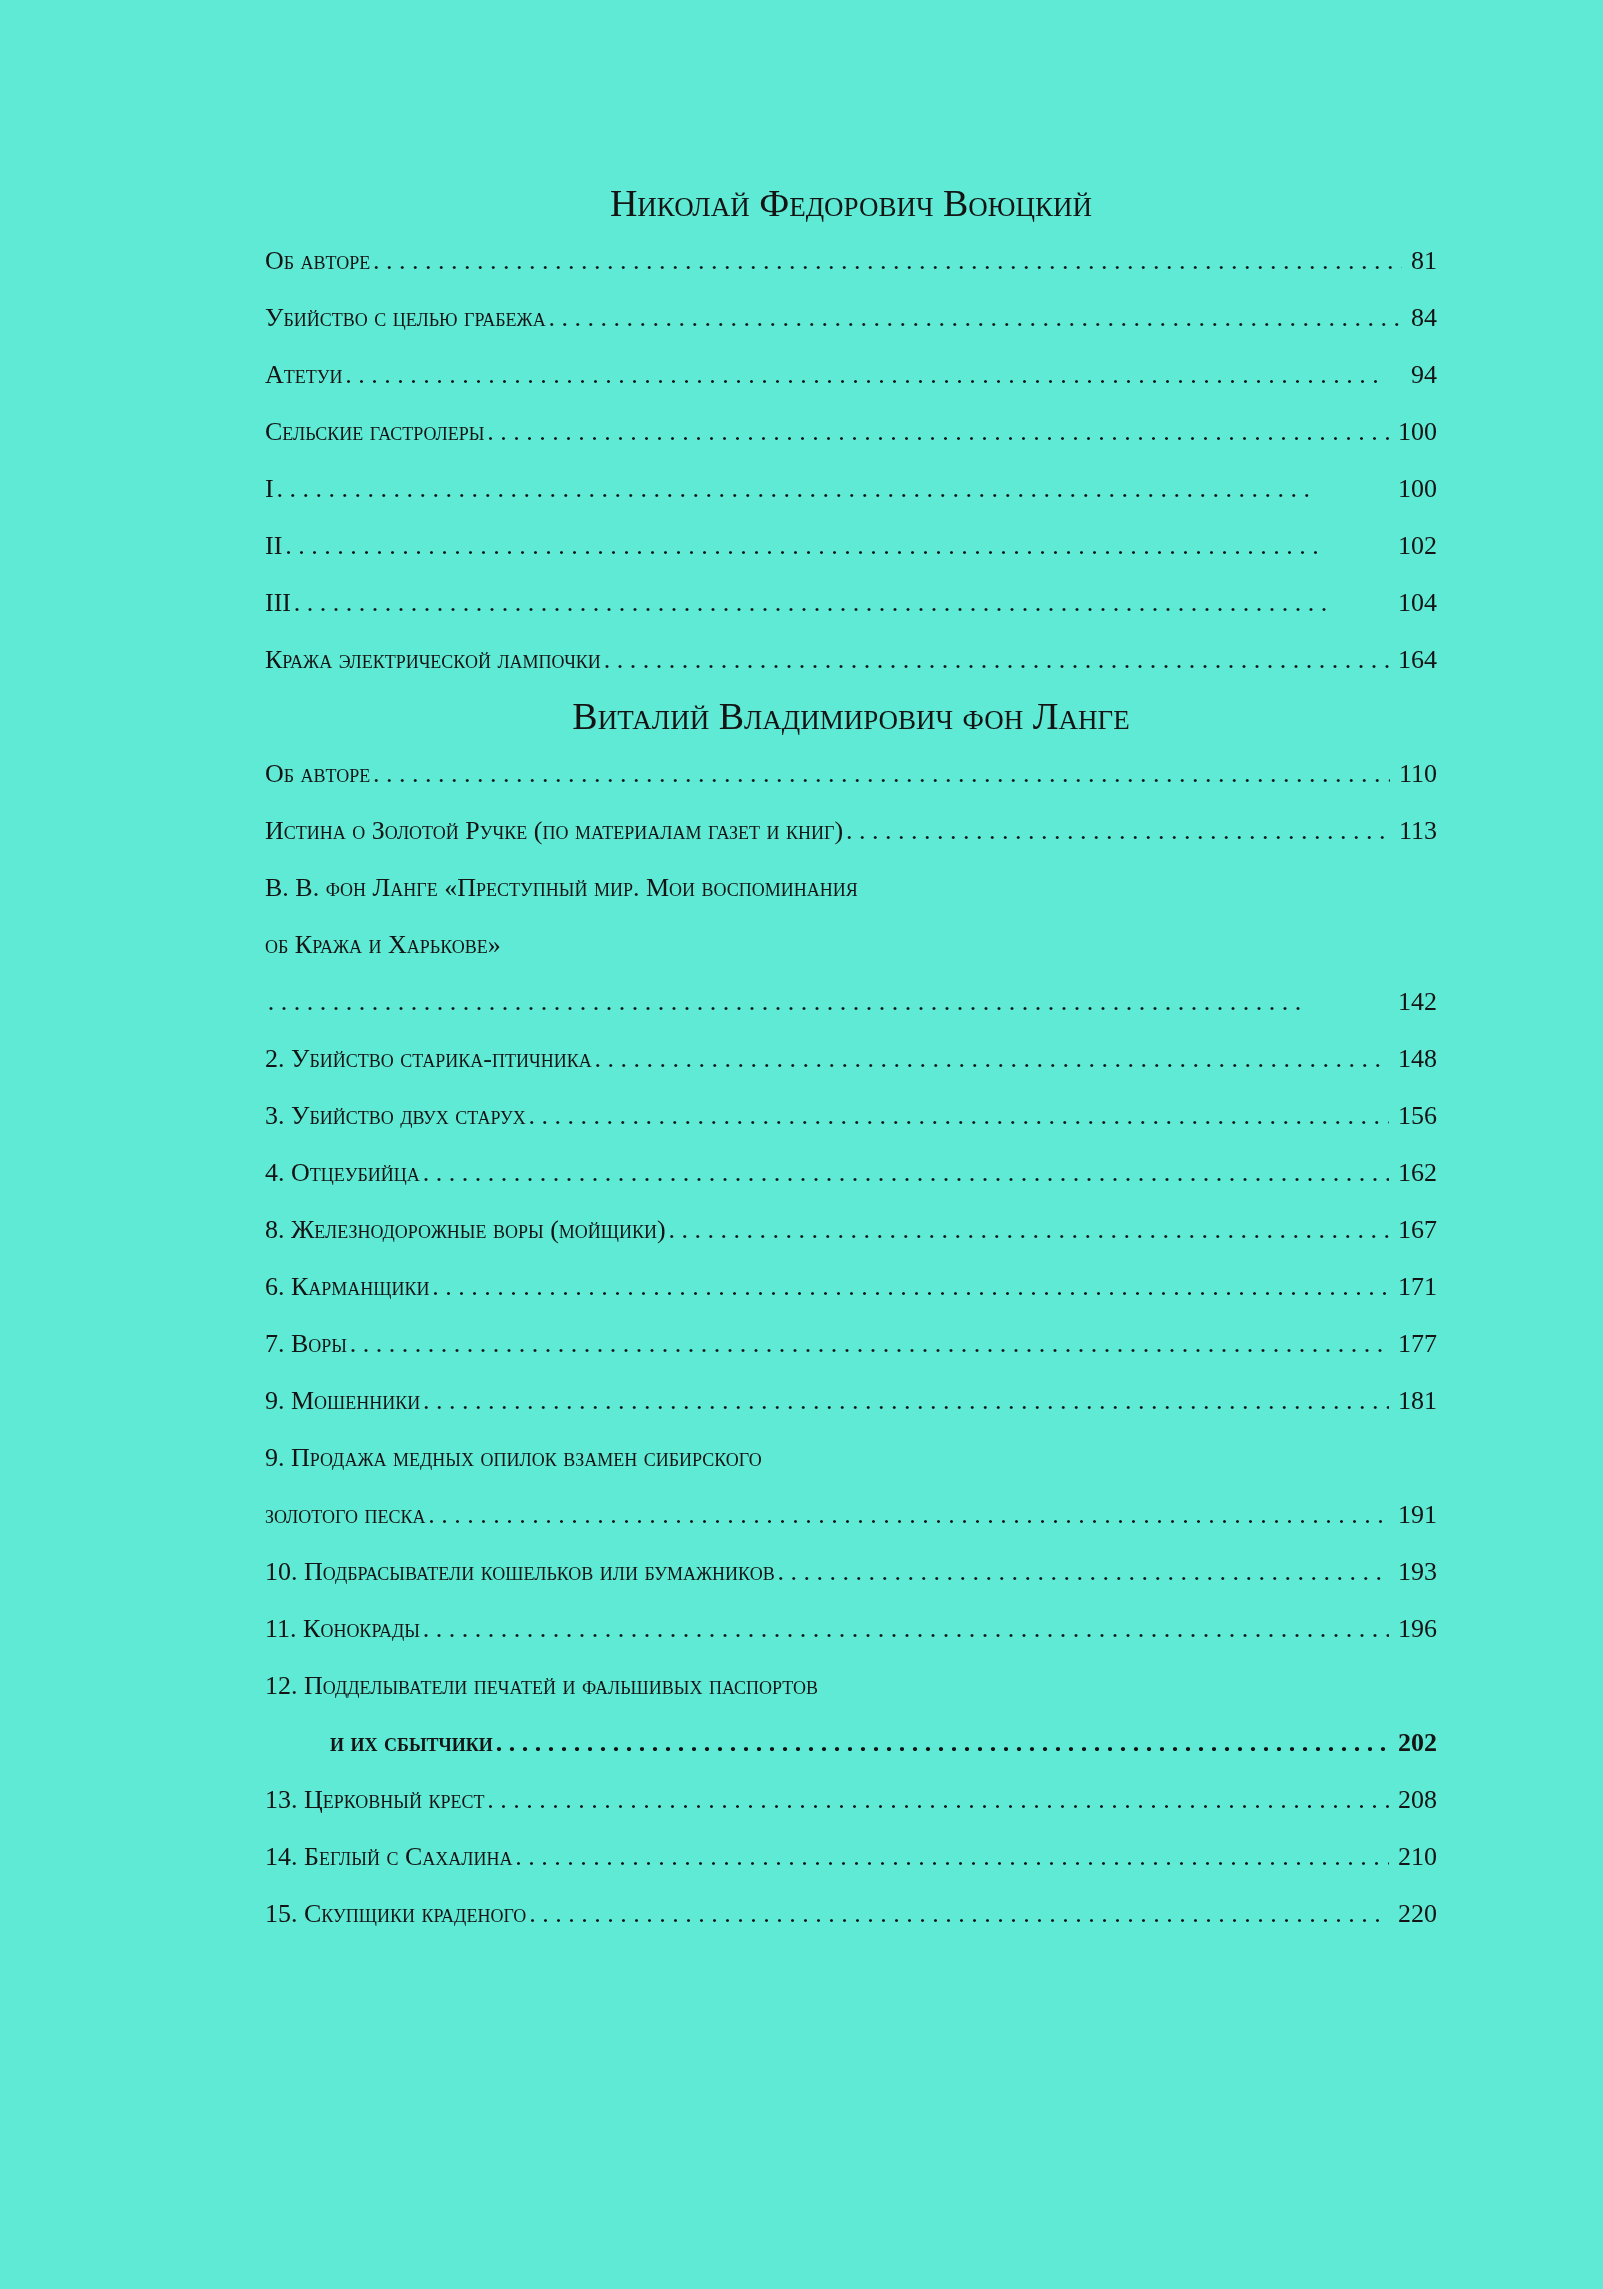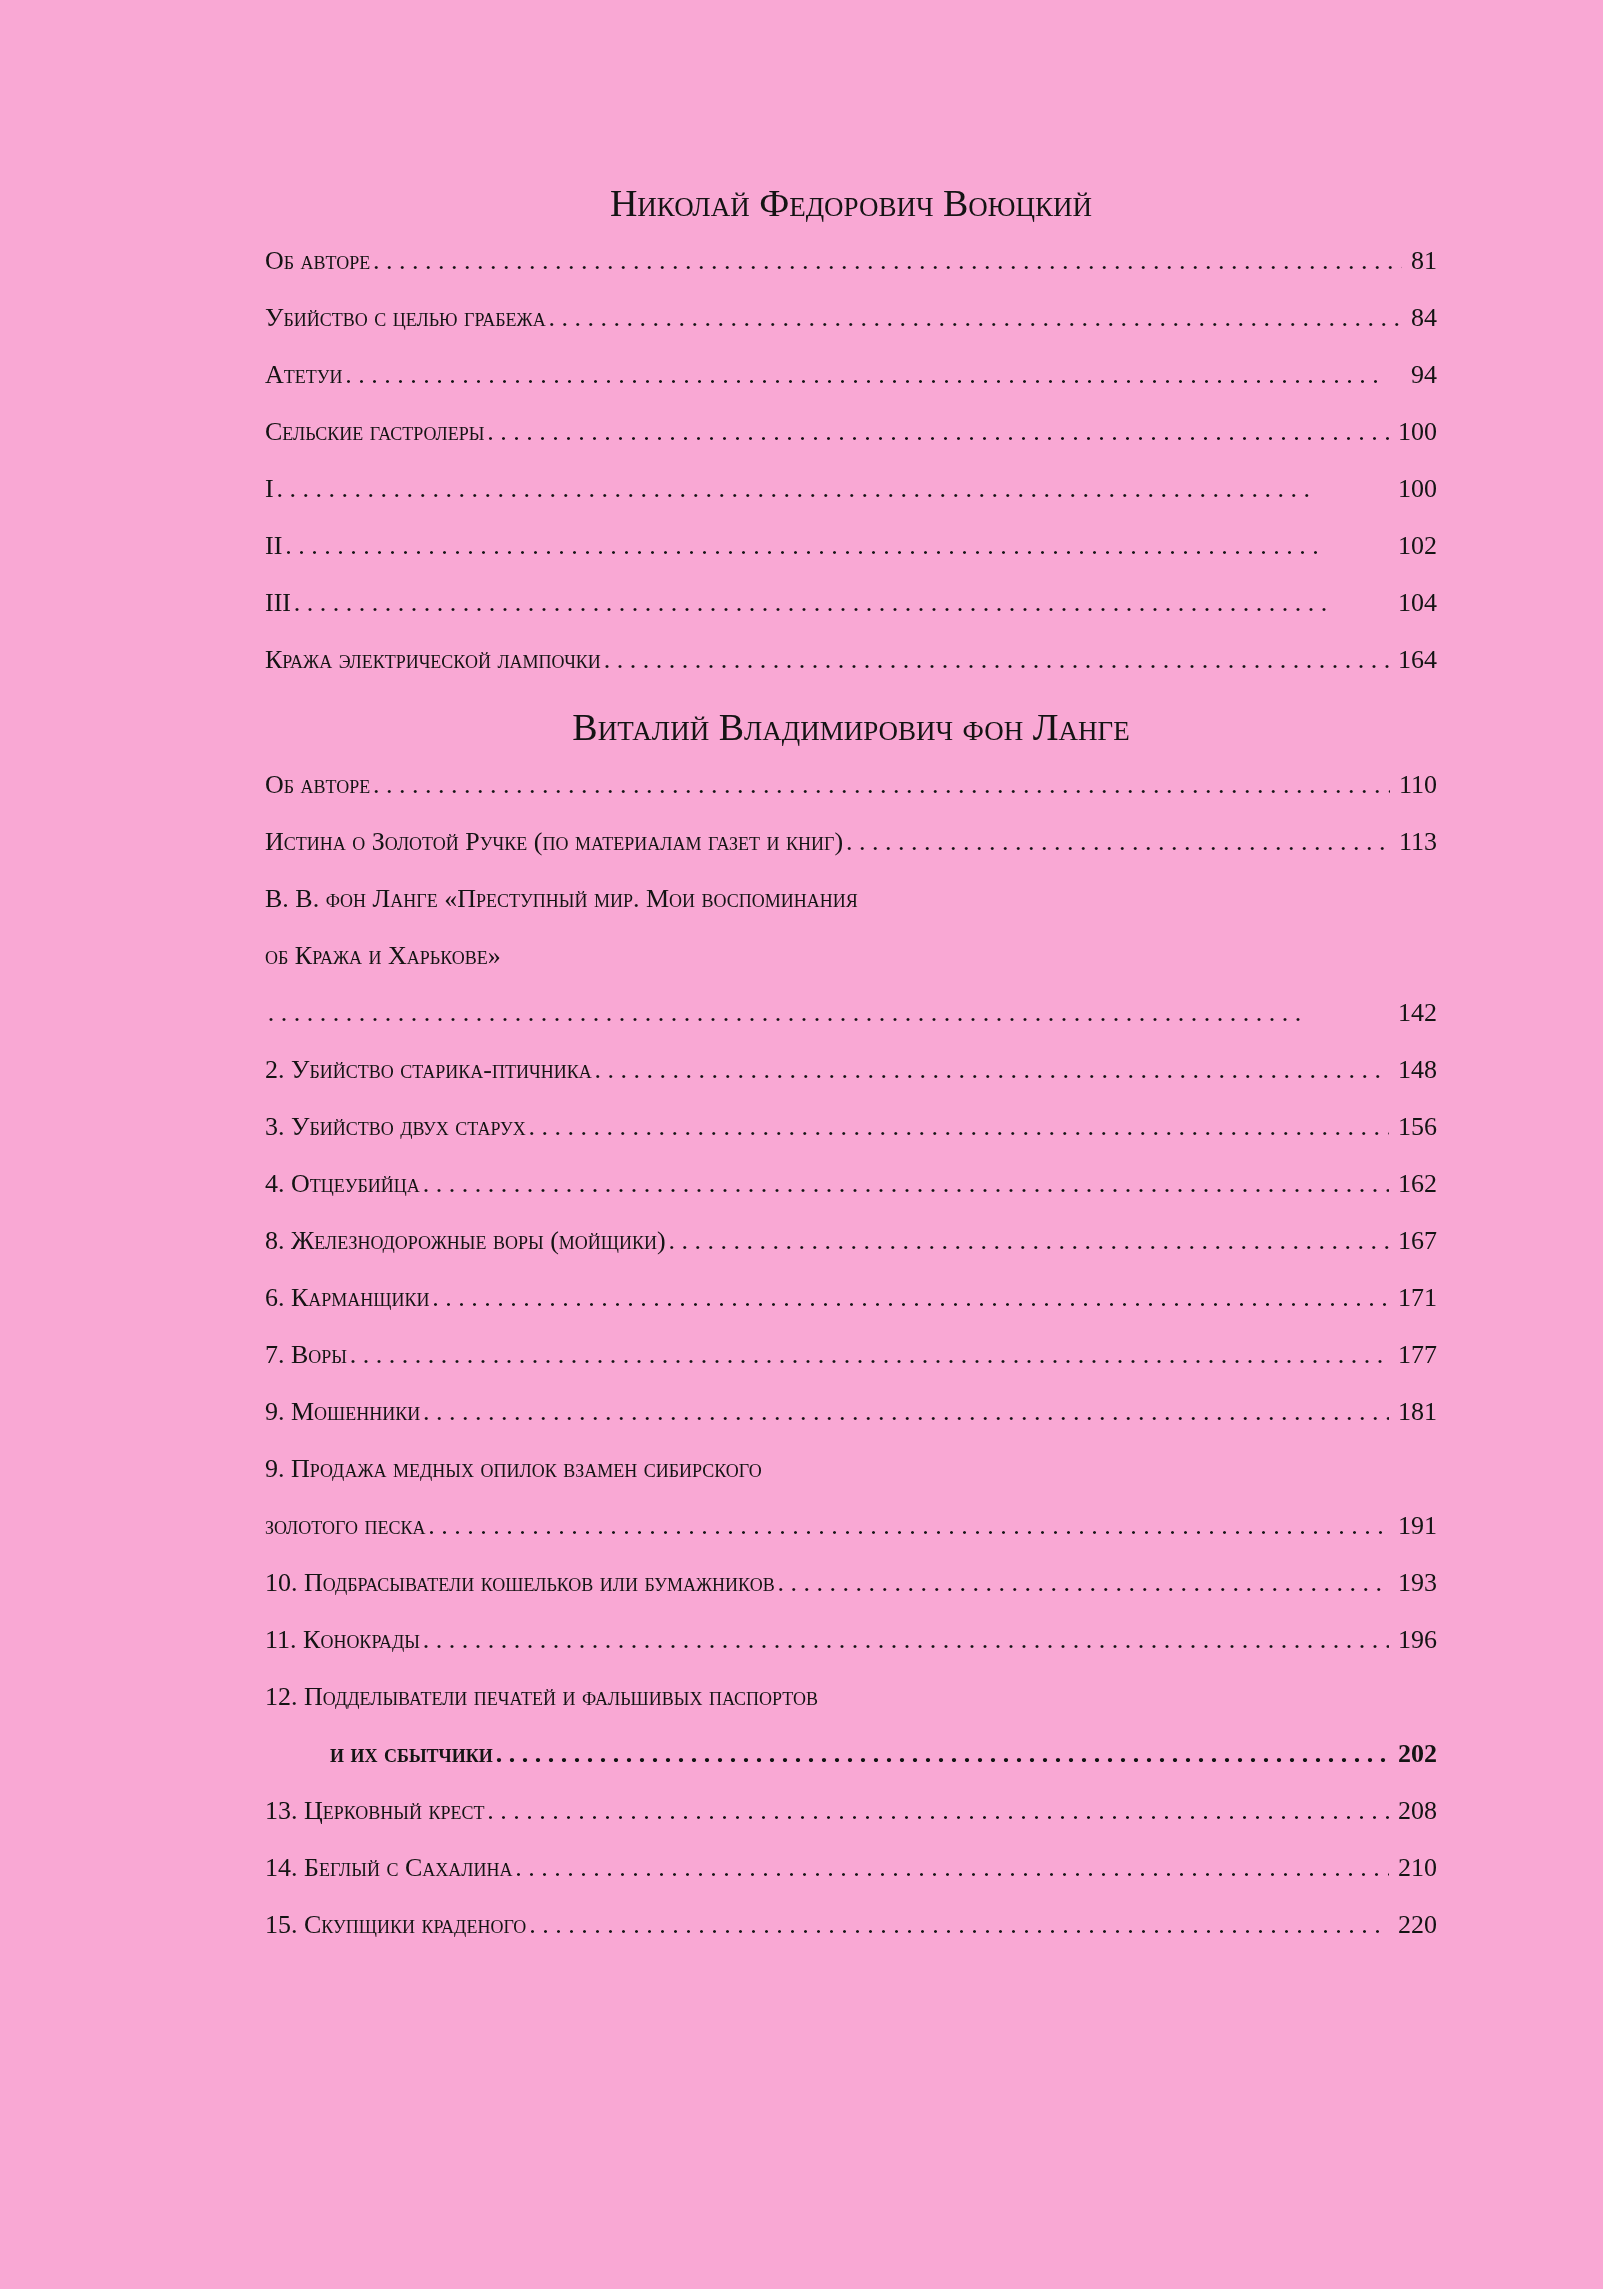--- a/index.html
+++ b/index.html
@@ -1,35 +1,35 @@
 <!DOCTYPE html>
 <html style="font-size:14.8px"><head>
 <meta charset="utf-8">
 <style>
   html, body { margin: 0; padding: 0; background: #ffffff; }
   .page {
     position: relative;
     width: 1603px;
     height: 2290px;
-    background: #f9a8d4;
+    background: #5eead4;
     box-sizing: border-box;
     padding: 175px 166px 0 265px;
     font-family: "Liberation Serif", "DejaVu Serif", serif;
     color: #141414;
     overflow: hidden;
   }
   .toc-section { width: 100%; }
   .heading {
     text-align: center;
     font-size: 38px;
     line-height: 57px;
     font-variant: small-caps;
     white-space: nowrap;
   }
-  .toc-section + .toc-section .heading { margin-top: 11px; }
+  .toc-section + .toc-section .heading { }
   .row {
     display: flex;
     align-items: baseline;
     font-size: 26px;
     line-height: 57px;
     font-variant: small-caps;
   }
   .row.indent { padding-left: 65px; font-weight: bold; }
   .label { white-space: nowrap; flex: 0 0 auto; }
   .leader {

